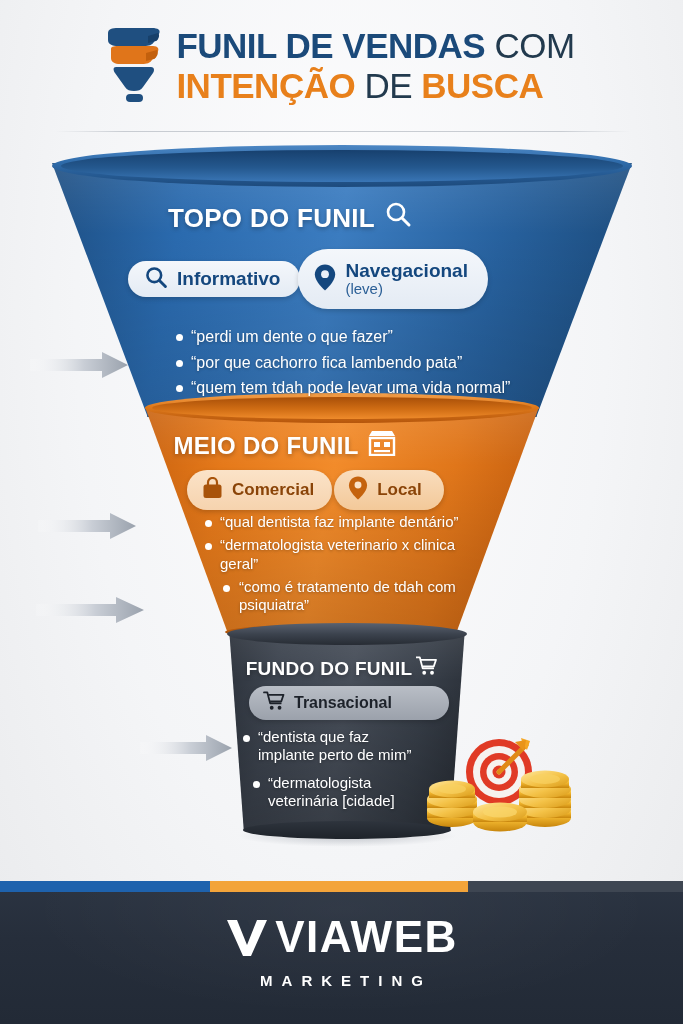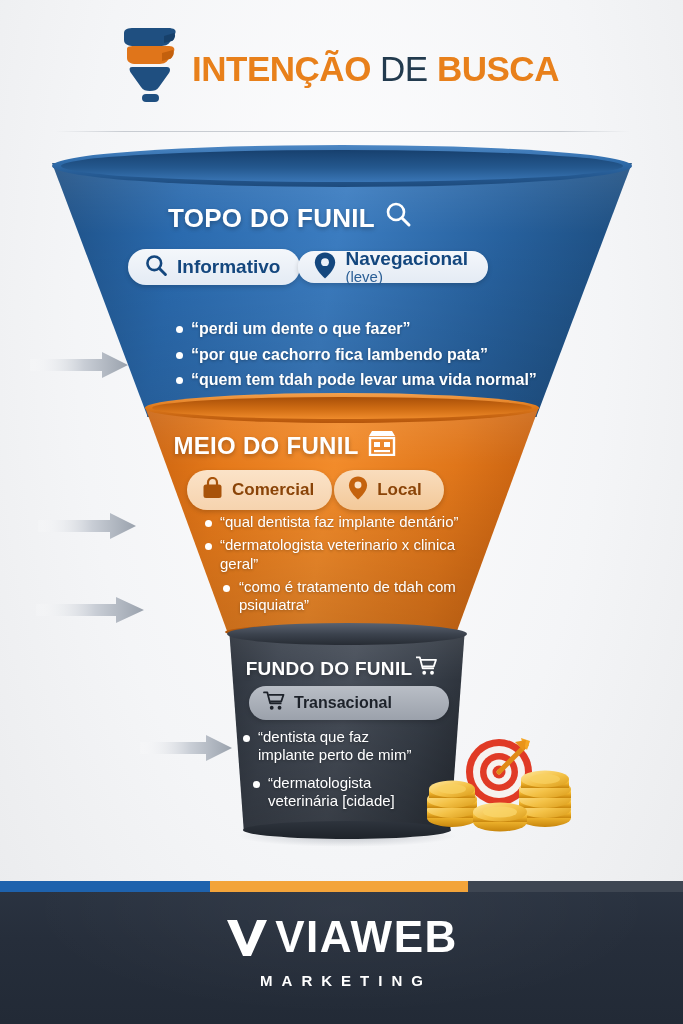--- a/index.html
+++ b/index.html
@@ -167,25 +167,25 @@
   
   .t-title{ left:0; top:200px; width:580px; font-size:26px; }
   .t-pills{ left:128px; top:249px; gap:4px; }
   .t-pill-1{
     background:linear-gradient(180deg,#f4f7fb 0%,#e4ebf4 100%);
     padding:9px 20px 9px 16px; height:36px;
   }
   .t-pill-1 .pl-label{ color:#14477e; font-size:19px; font-weight:700; }
   .t-pill-2{
     background:linear-gradient(180deg,#f4f7fb 0%,#e4ebf4 100%);
-    padding:6px 20px 6px 16px; height:32px; margin-left:-6px;align-items:center;
+    padding:6px 20px 6px 16px; height:60px; margin-left:-6px;align-items:center;
   }
   .t-pill-2 .pl-main{ color:#14477e; font-size:19px; font-weight:700; }
   .t-pill-2 .pl-sub{ color:#2b5f96; font-size:15px; font-weight:400; }
-  .t-bullets{ left:176px; top:319px;font-weight:bold; }
+  .t-bullets{ left:176px; top:327px; }
   .t-bullets .bullet{ font-size:16px; margin-bottom:6px; }
 
   
   .m-title{ left:0; top:430px; width:569px; font-size:24px; }
   .m-pills{ left:187px; top:470px; gap:12px;text-align:right; }
   .m-pill-1{
     background:linear-gradient(180deg,#fbe3c8 0%,#f6d3ae 100%);
     padding:8px 18px 8px 15px; height:40px;
   }
   .m-pill-1 .pl-label{ color:#8a4408 ; font-size:17px; font-weight:700; }
@@ -254,20 +254,24 @@
         <svg viewBox="0 0 58 78" xmlns="http://www.w3.org/2000/svg">
           <path d="M4 6 C4 2 8 1 14 1 L48 1 C54 1 57 3 55 7 L50 15 C48 18 45 19 40 19 L14 19 C8 19 4 17 4 13 Z" fill="#1f4f80"></path>
           <path d="M44 9 L54 6 C56 8 55 12 52 14 L44 16 Z" fill="#17406a"></path>
           <path d="M7 22 C7 19 11 19 16 19 L49 19 C54 19 56 22 53 26 L48 33 C46 36 43 37 38 37 L16 37 C11 37 7 35 7 31 Z" fill="#e0751a"></path>
           <path d="M42 26 L53 23 C55 26 53 30 50 32 L42 34 Z" fill="#c3600d"></path>
           <path d="M12 40 L47 40 C50 40 51 43 49 46 L39 60 C37 63 34 64 30 64 C26 64 23 63 21 60 L11 46 C9 43 9 40 12 40 Z" fill="#1f4f80"></path>
           <rect x="22" y="67" width="17" height="8" rx="4" fill="#1f4f80"></rect>
         </svg>
       </span>
       <div class="title-block">
+        <div class="title-l1">
+          <span class="strong">FUNIL DE VENDAS</span>
+          <span class="thin">COM</span>
+        </div>
         <div class="title-l2">
           <span class="orange">INTENÇÃO</span>
           <span class="thin">DE</span>
           <span class="orange">BUSCA</span>
         </div>
       </div>
     </div>
   </div>
   <div class="hdr-rule"></div>
 

